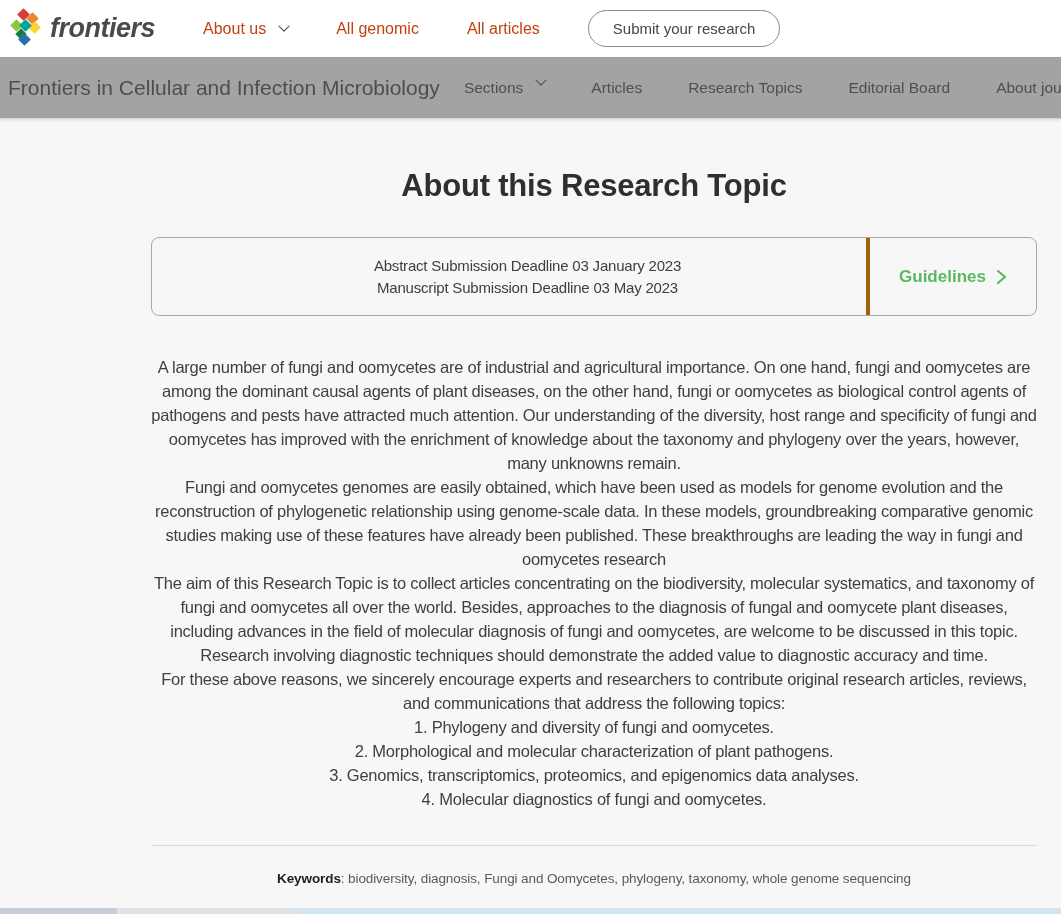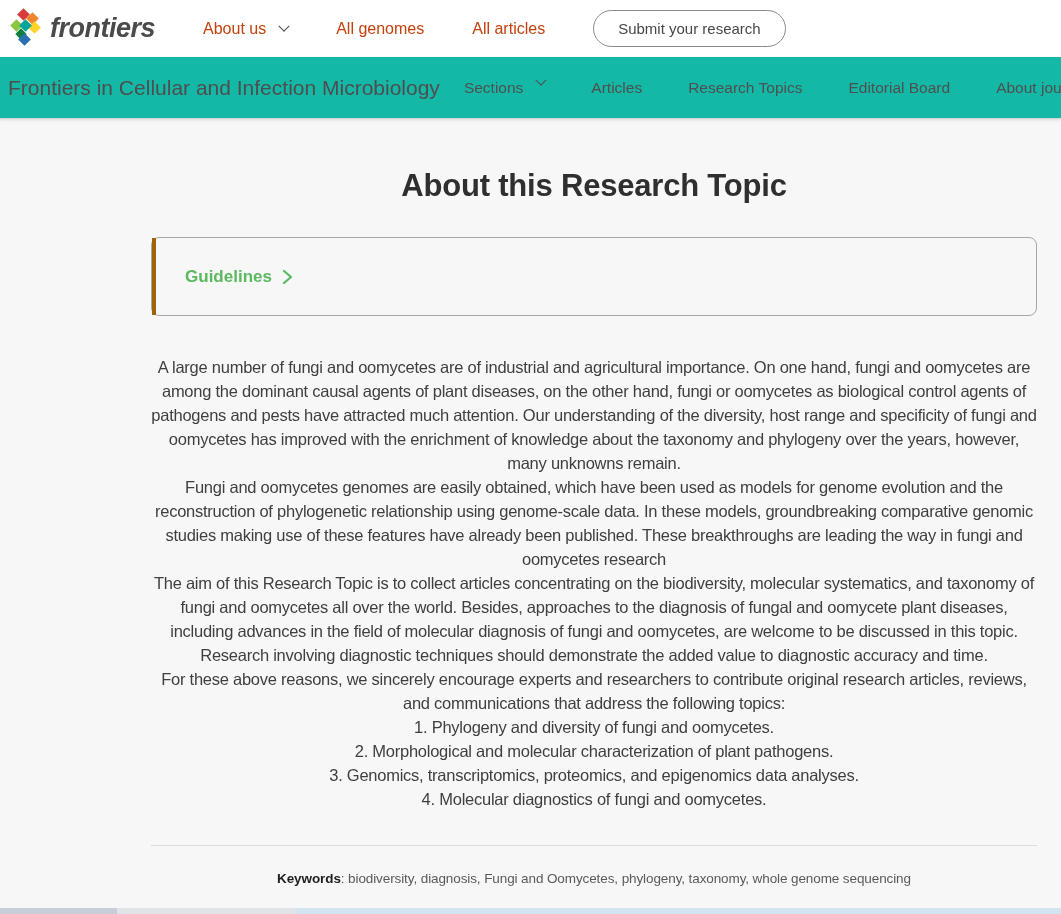--- a/index.html
+++ b/index.html
@@ -55,21 +55,21 @@
     padding: 9px 24px;
     font-size: 15px;
     color: #474747;
     font-family: "Liberation Sans", sans-serif;
     cursor: pointer;
   }
 
   
   .journalbar {
     height: 62px;
-    background: #14b8a6;
+    background: #a3a3a3;
     border-bottom: 1px solid #d6d6d6;
     box-shadow: 0 1px 3px rgba(0,0,0,0.12);
     display: flex;
     align-items: center;
     padding: 0 0 0 8px;
     white-space: nowrap;
     overflow: hidden;
     position: relative;
     z-index: 2;
   }
@@ -185,21 +185,21 @@
         </svg>
       </span>
       <span class="brand-text">frontiers</span>
     </div>
     <nav class="topnav">
       <a href="#">
         <span>About us</span>
         <span class="chev-down"></span>
       </a>
       <a href="#">
-        <span>All genomes</span>
+        <span>All genomic</span>
       </a>
       <a href="#">
         <span>All articles</span>
       </a>
     </nav>
     <button class="pill-btn">Submit your research</button>
   </header>
 
   <div class="journalbar">
     <div class="journal-title">Frontiers in Cellular and Infection Microbiology</div>
@@ -221,20 +221,24 @@
         <span>About journal</span>
       </a>
     </nav>
   </div>
 
   <main class="main-area">
     <div class="container">
       <h1 class="page-heading">About this Research Topic</h1>
 
       <div class="deadline-box">
+        <div class="deadline-lines">
+          <div>Abstract Submission Deadline 03 January 2023</div>
+          <div>Manuscript Submission Deadline 03 May 2023</div>
+        </div>
         <div class="guidelines-cell">
           <a href="#" class="guidelines-link">
             <span>Guidelines</span>
             <svg width="11" height="16" viewBox="0 0 11 16">
               <polyline points="2,2 9,8 2,14" fill="none" stroke="#5bb95f" stroke-width="2.2" stroke-linecap="round" stroke-linejoin="round"></polyline>
             </svg>
           </a>
         </div>
       </div>
 

